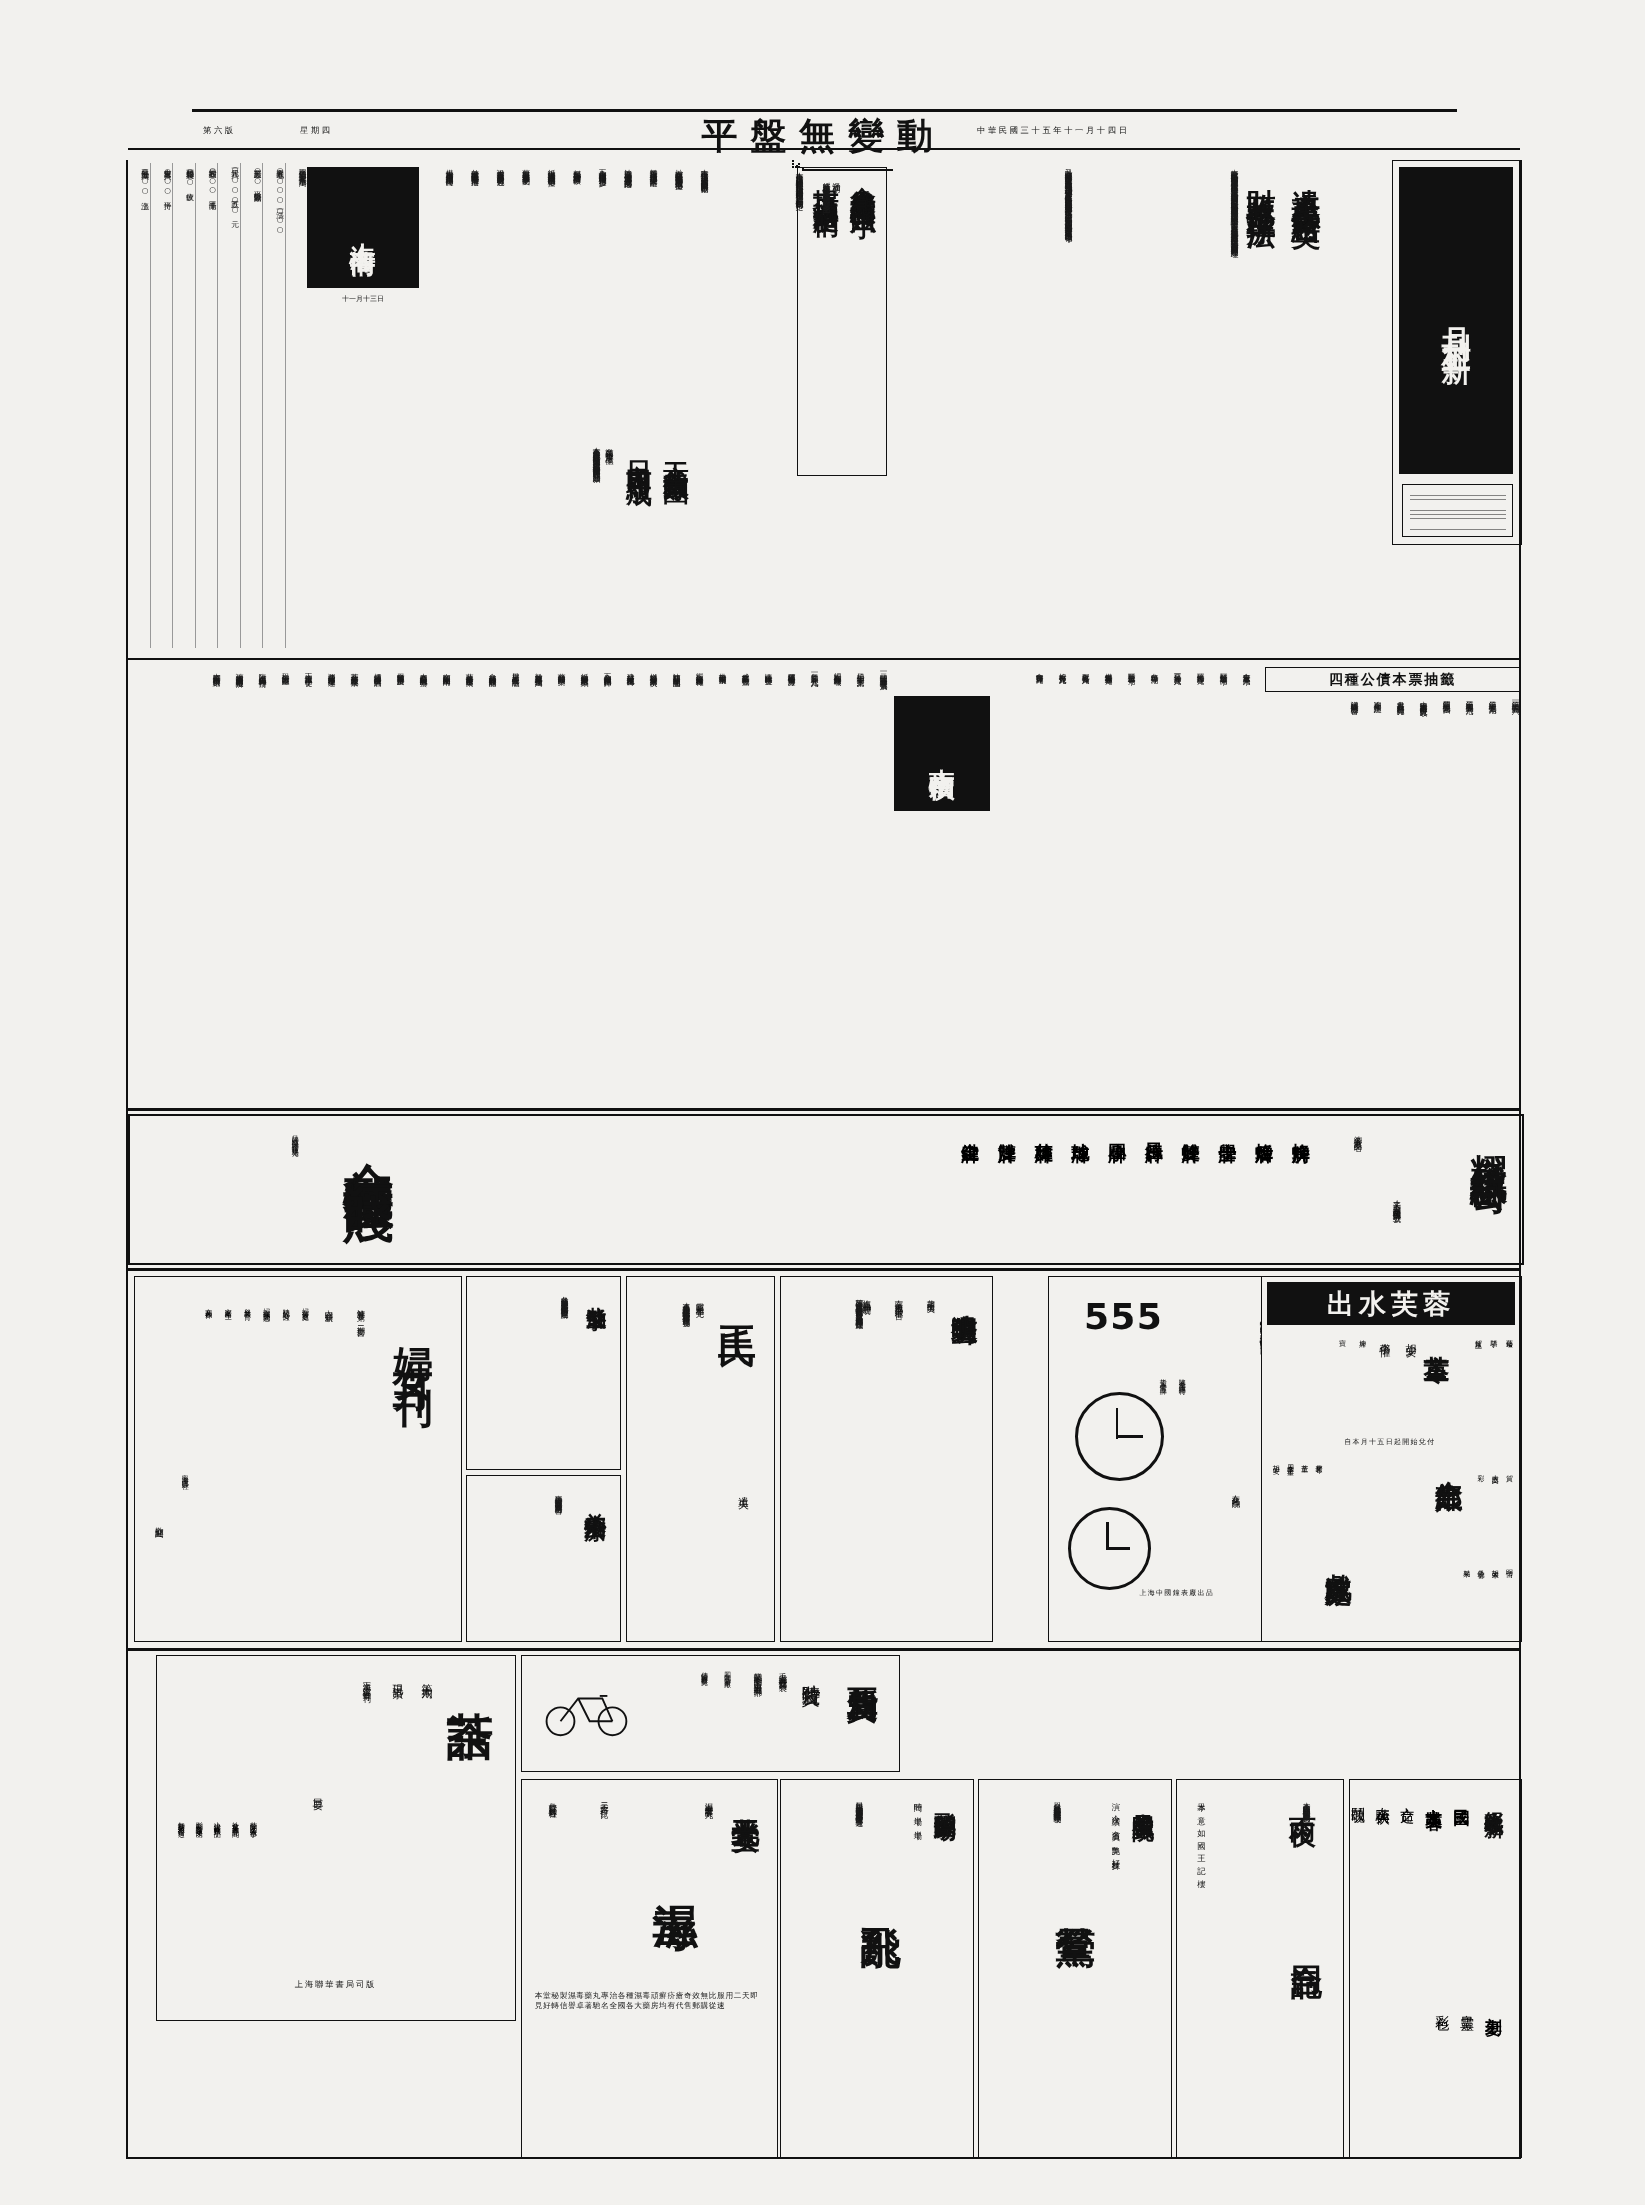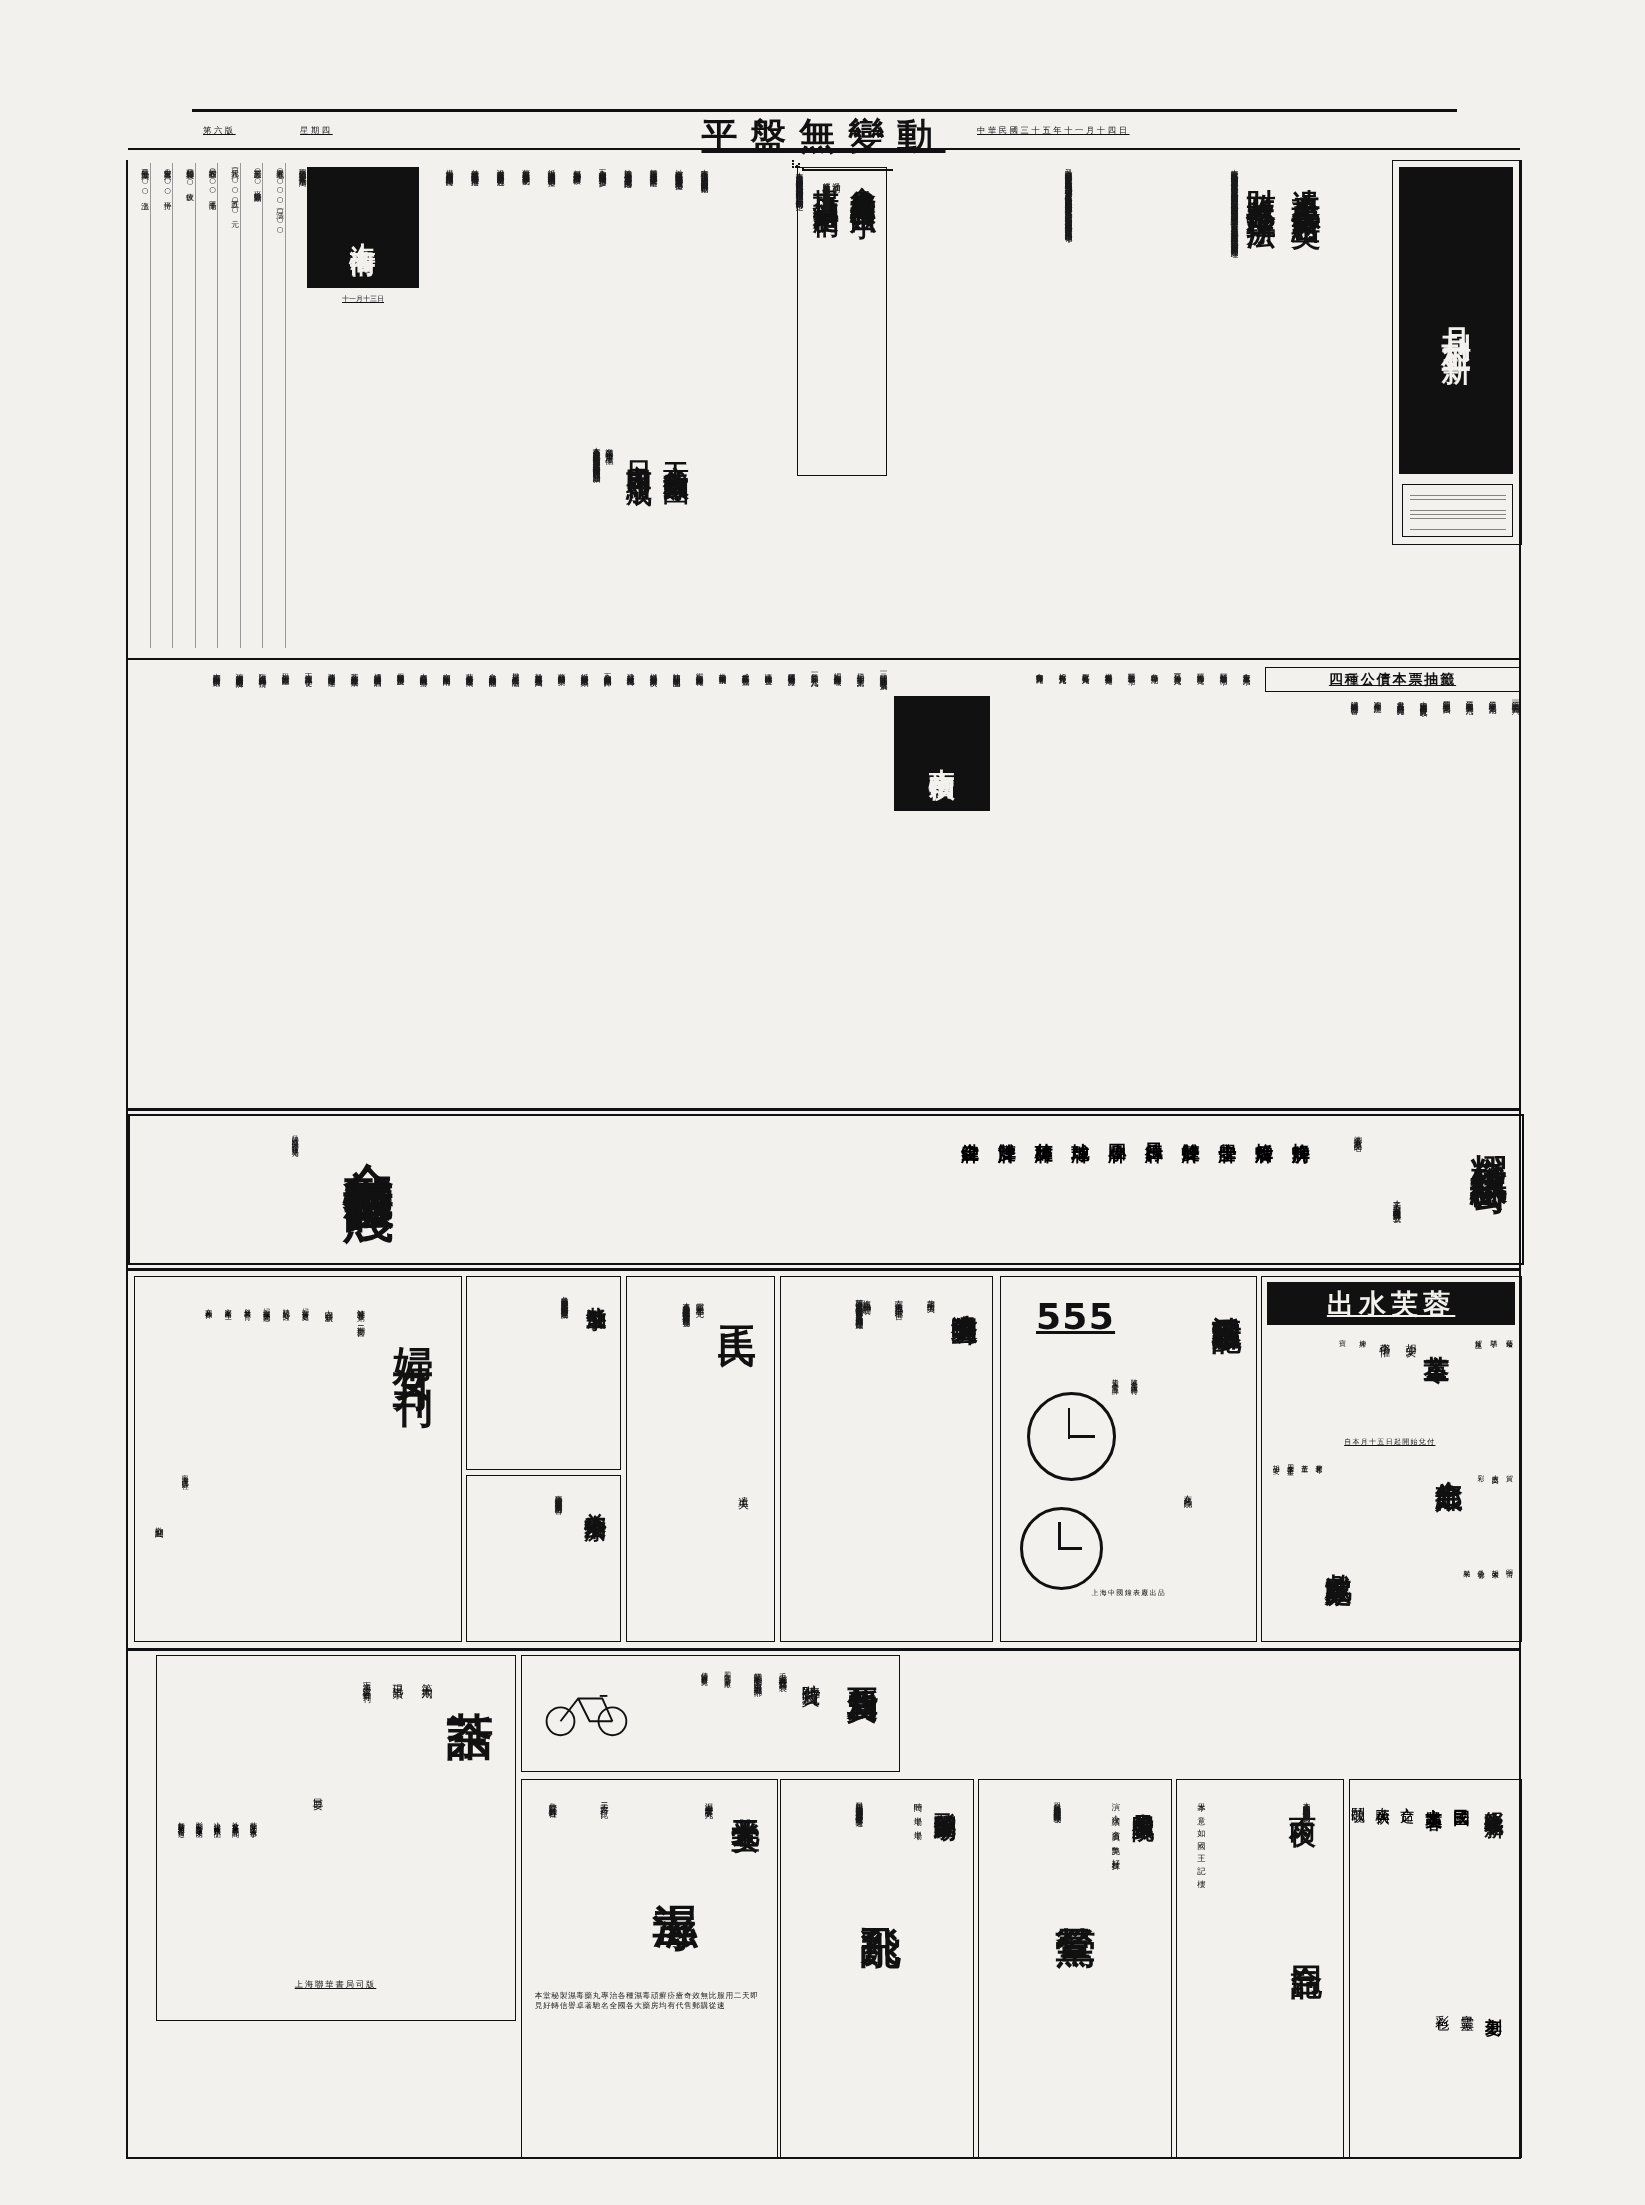--- a/index.html
+++ b/index.html
@@ -10,21 +10,21 @@
     background:#f2f1ee;
     overflow:hidden;
   }
   
   .v{
     writing-mode:vertical-rl;
     text-orientation:upright;
     letter-spacing:1.3px;
     line-height:1.12;
   }
-  .h{writing-mode:horizontal-tb;text-decoration:underline;}
+  .h{writing-mode:horizontal-tb;}
   .blk{position:absolute;color:#111;}
   .bd{border:1.3px solid #111;}
   .bd1{border:0.6px solid #111;}
   .inv{background:#111;color:#f2f1ee;}
   .tiny{font-size:7px;}
   .small{font-size:8.3px;}
   .med{font-size:11px;}
   .rule{position:absolute;background:#111;}
   .center{display:flex;align-items:center;justify-content:center;}
   .fillnoise{
@@ -281,21 +281,21 @@
   </div>
 
   <div class="adbox" style="left:780px;top:1276px;width:211px;height:364px;" data-name="ad-lost-notice">
     <div class="blk v" style="right:12.8px;top:16px;font-size:27px;font-weight:bold;height:243px;" data-name="ad-lost-title">遺失聲明</div>
     <div class="blk v small" style="right:57px;top:16px;height:211px;" data-name="ad-lost-sub1">蕭胡氏遺失</div>
     <div class="blk v small" style="right:89px;top:16px;height:268px;" data-name="ad-lost-sub2">南京市地政局公示催告</div>
     <div class="blk v small" style="right:121px;top:16px;height:230px;" data-name="ad-lost-sub3">汽車執照戶聲明</div>
     <div class="blk txtblock" style="left:12.8px;top:16px;width:70px;height:332px;" data-name="ad-lost-body">茲因保管不慎遺失各項證件特登報聲明作廢自登報之日起三日內如無異議即行補發此啟</div>
   </div>
 
-  <div class="adbox" style="left:1000px;top:1276px;width:255px;height:364px;" data-name="ad-555-watch">
+  <div class="adbox" style="left:1048px;top:1276px;width:255px;height:364px;" data-name="ad-555-watch">
     <div class="blk v" style="right:12.8px;top:16px;font-size:29px;font-weight:bold;height:281px;" data-name="ad-555-title">請看官場現形記</div>
     <div class="blk v small" style="right:64px;top:211px;height:128px;" data-name="ad-555-venue">在文化戲院</div>
 
     <div style="position:absolute;left:25.5px;top:115px;width:83px;height:83px;border:3.2px solid #111;border-radius:50%;" data-name="clock-icon">
       <div style="position:absolute;left:38px;top:12.8px;width:2.6px;height:31px;background:#111;"></div>
       <div style="position:absolute;left:40px;top:40px;width:25.5px;height:2.6px;background:#111;"></div>
     </div>
     <div style="position:absolute;left:19px;top:230px;width:77px;height:77px;border:3.2px solid #111;border-radius:50%;" data-name="clock-icon">
       <div style="position:absolute;left:35px;top:11.5px;width:2.6px;height:28px;background:#111;"></div>
       <div style="position:absolute;left:36px;top:37px;width:23px;height:2.6px;background:#111;"></div>

